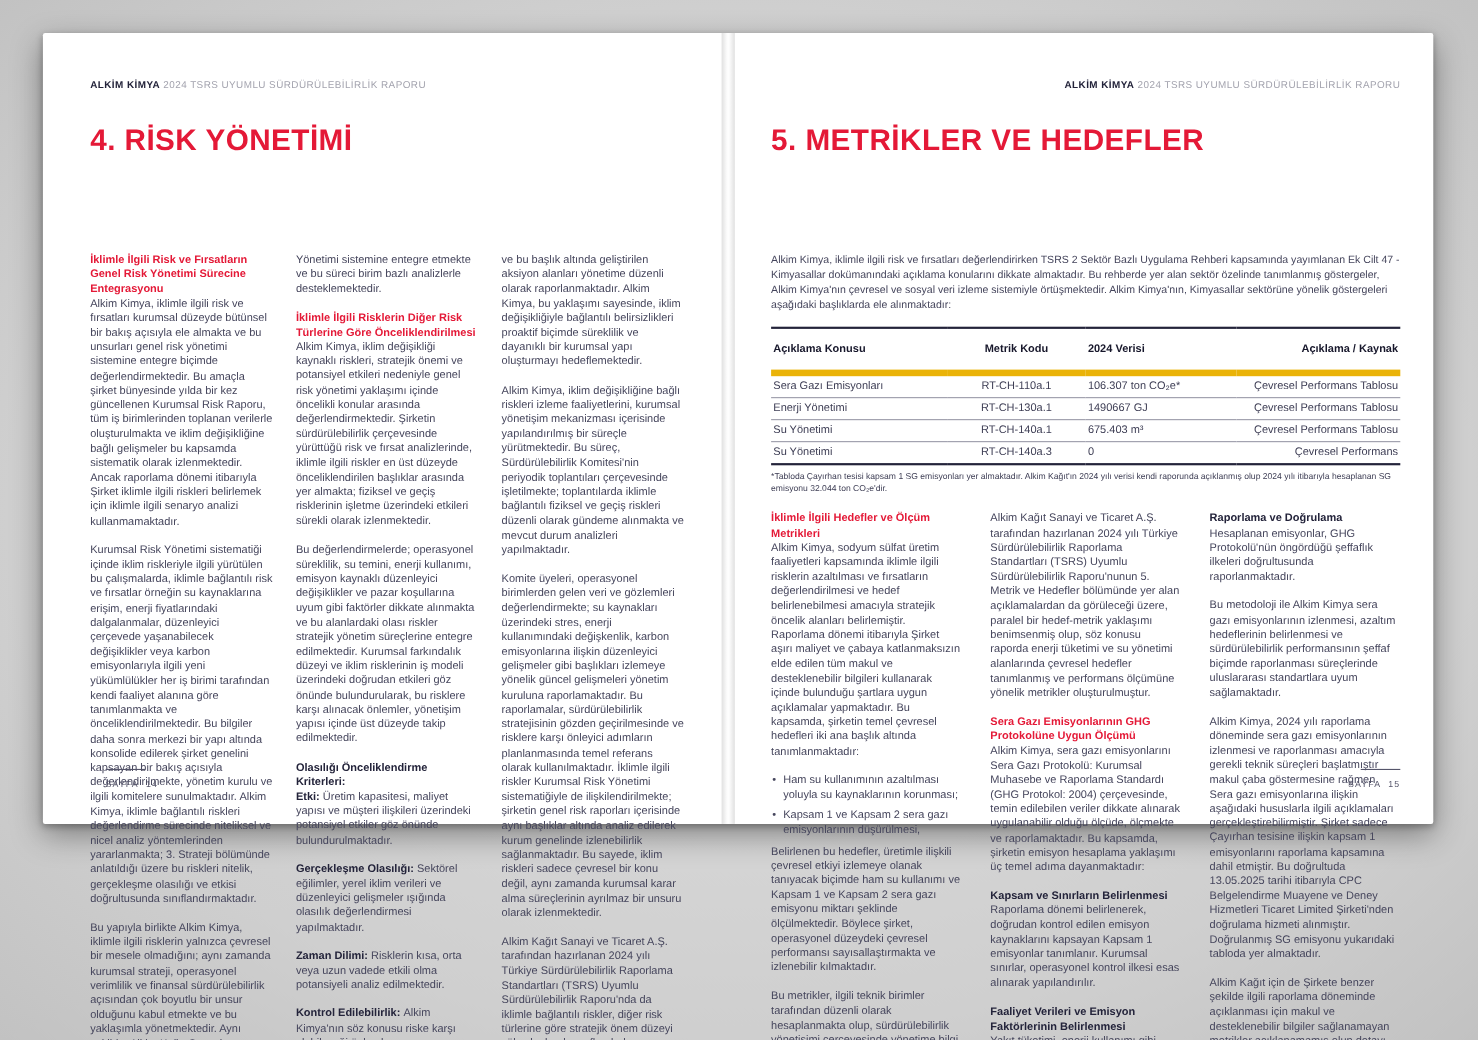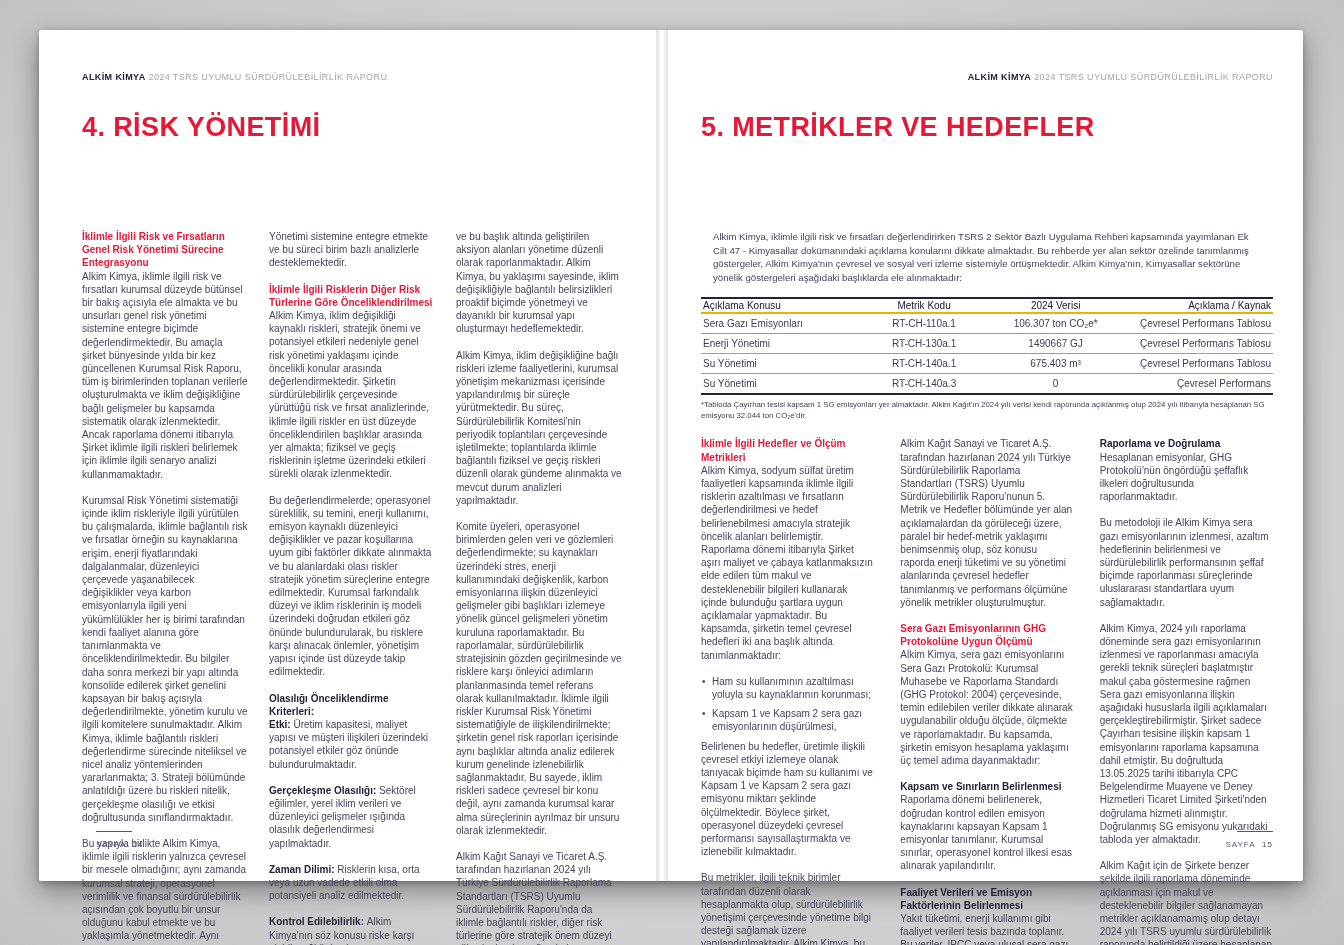--- a/index.html
+++ b/index.html
@@ -2,21 +2,21 @@
 <html lang="tr"><head>
 <meta charset="utf-8">
 <style>
   html,body{margin:0;padding:0;}
   body{
     width:1344px;height:945px;overflow:hidden;
     background:radial-gradient(ellipse at center,#dedede 0%,#cfcfcf 70%,#c2c2c2 100%);
     font-family:"Liberation Sans","DejaVu Sans",sans-serif;
   }
   .spread{
-    position:absolute;left:39px;top:30px;width:1264px;height:851px;
+    position:absolute;left:39px;top:30px;width:1264px;height:719px;
     background:#ffffff;border-radius:2px;
     box-shadow:0 10px 28px rgba(0,0,0,.38),0 2px 6px rgba(0,0,0,.25);
     display:flex;
   }
   .page{position:relative;height:100%;box-sizing:border-box;padding-top:42px;}
   .page-left{width:617px;padding-left:43px;padding-right:34px;}
   .page-right{width:635px;padding-left:33px;padding-right:30px;}
   .spine{width:12px;height:100%;
     background:linear-gradient(90deg,rgba(0,0,0,.12),rgba(0,0,0,.02) 38%,rgba(255,255,255,0) 50%,rgba(0,0,0,.02) 62%,rgba(0,0,0,.12));}
   .page-header{font-size:9px;letter-spacing:.4px;color:#a3a3ae;white-space:nowrap;}
@@ -27,29 +27,29 @@
   .cols{display:flex;gap:21px;}
   .page-right .cols{gap:26px;margin-top:16px;}
   .col{flex:1;min-width:0;}
   .blk{font-size:10px;line-height:13.2px;color:#45455c;margin:0 0 13px;}
   .blk.h-red{color:#e41937;font-weight:bold;margin-bottom:0;}
   .blk.h-bold{color:#23233a;font-weight:bold;margin-bottom:0;}
   .blk.bullet{position:relative;padding-left:11px;margin-bottom:6px;}
   .blk.bullet::before{content:"•";position:absolute;left:1px;}
   .blk.bullet + .blk:not(.bullet){margin-top:4px;}
   .lead{font-weight:bold;color:#23233a;}
-  .intro{font-size:9.6px;line-height:13.6px;color:#45455c;margin:12px;}
+  .intro{font-size:9.6px;line-height:13.6px;color:#45455c;margin:0;}
   table.metrics{width:100%;border-collapse:collapse;margin-top:13px;
     border-top:2px solid #23233a;border-bottom:2px solid #23233a;}
-  table.metrics th{font-size:10px;font-weight:normal;color:#17172b;padding:1px 2px;border-bottom:2px solid #eab308;white-space:nowrap;}
+  table.metrics th{font-size:10px;font-weight:bold;color:#17172b;padding:13px 2px;border-bottom:6px solid #eab308;white-space:nowrap;}
   table.metrics td{font-size:10px;color:#3d3d54;padding:4px 2px;border-bottom:1px solid #9a9aa8;white-space:nowrap;}
   table.metrics tr:last-child td{border-bottom:none;}
   table.metrics .c0{text-align:left;width:28%;}
   table.metrics .c1{text-align:center;width:22%;}
-  table.metrics .c2{text-align:center;width:24%;margin-top:39px;}
+  table.metrics .c2{text-align:left;width:24%;margin-top:39px;}
   table.metrics .c3{text-align:right;width:26%;}
   .footnote{font-size:7.8px;line-height:10.5px;color:#3d3d54;margin-top:5px;}
   .page-footer{position:absolute;bottom:32px;font-size:8px;letter-spacing:1px;color:#55556a;}
   .page-left .page-footer{left:57px;}
   .page-right .page-footer{right:30px;text-align:right;}
   .page-footer .rule{width:36px;border-top:1px solid #55556a;margin-bottom:8px;}
   .page-right .page-footer .rule{margin-left:auto;}
 </style>
 </head>
 <body>
@@ -76,21 +76,21 @@
             <div class="blk p">Alkim Kimya, iklim değişikliği kaynaklı riskleri, stratejik önemi ve potansiyel etkileri nedeniyle genel risk yönetimi yaklaşımı içinde öncelikli konular arasında değerlendirmektedir. Şirketin sürdürülebilirlik çerçevesinde yürüttüğü risk ve fırsat analizlerinde, iklimle ilgili riskler en üst düzeyde önceliklendirilen başlıklar arasında yer almakta; fiziksel ve geçiş risklerinin işletme üzerindeki etkileri sürekli olarak izlenmektedir.</div>
             <div class="blk p">Bu değerlendirmelerde; operasyonel süreklilik, su temini, enerji kullanımı, emisyon kaynaklı düzenleyici değişiklikler ve pazar koşullarına uyum gibi faktörler dikkate alınmakta ve bu alanlardaki olası riskler stratejik yönetim süreçlerine entegre edilmektedir. Kurumsal farkındalık düzeyi ve iklim risklerinin iş modeli üzerindeki doğrudan etkileri göz önünde bulundurularak, bu risklere karşı alınacak önlemler, yönetişim yapısı içinde üst düzeyde takip edilmektedir.</div>
             <div class="blk h-bold">Olasılığı Önceliklendirme Kriterleri:</div>
             <div class="blk p"><span class="lead">Etki: </span>Üretim kapasitesi, maliyet yapısı ve müşteri ilişkileri üzerindeki potansiyel etkiler göz önünde bulundurulmaktadır.</div>
             <div class="blk p"><span class="lead">Gerçekleşme Olasılığı: </span>Sektörel eğilimler, yerel iklim verileri ve düzenleyici gelişmeler ışığında olasılık değerlendirmesi yapılmaktadır.</div>
             <div class="blk p"><span class="lead">Zaman Dilimi: </span>Risklerin kısa, orta veya uzun vadede etkili olma potansiyeli analiz edilmektedir.</div>
             <div class="blk p"><span class="lead">Kontrol Edilebilirlik: </span>Alkim Kimya'nın söz konusu riske karşı alabileceği önlemler ve uyum kapasitesi dikkate alınmaktadır.</div>
             <div class="blk p">Sürdürülebilirlikle ilgili risk ve fırsatları ele alan analiz çalışmalarında, iklim riskleri kapsamlı biçimde ele alınmakta</div>
           </div>
         <div class="col">
-            <div class="blk p">ve bu başlık altında geliştirilen aksiyon alanları yönetime düzenli olarak raporlanmaktadır. Alkim Kimya, bu yaklaşımı sayesinde, iklim değişikliğiyle bağlantılı belirsizlikleri proaktif biçimde yönetmeyi ve dayanıklı bir kurumsal yapı oluşturmayı hedeflemektedir.</div>
+            <div class="blk p">ve bu başlık altında geliştirilen aksiyon alanları yönetime düzenli olarak raporlanmaktadır. Alkim Kimya, bu yaklaşımı sayesinde, iklim değişikliğiyle bağlantılı belirsizlikleri proaktif biçimde süreklilik ve dayanıklı bir kurumsal yapı oluşturmayı hedeflemektedir.</div>
             <div class="blk p">Alkim Kimya, iklim değişikliğine bağlı riskleri izleme faaliyetlerini, kurumsal yönetişim mekanizması içerisinde yapılandırılmış bir süreçle yürütmektedir. Bu süreç, Sürdürülebilirlik Komitesi'nin periyodik toplantıları çerçevesinde işletilmekte; toplantılarda iklimle bağlantılı fiziksel ve geçiş riskleri düzenli olarak gündeme alınmakta ve mevcut durum analizleri yapılmaktadır.</div>
             <div class="blk p">Komite üyeleri, operasyonel birimlerden gelen veri ve gözlemleri değerlendirmekte; su kaynakları üzerindeki stres, enerji kullanımındaki değişkenlik, karbon emisyonlarına ilişkin düzenleyici gelişmeler gibi başlıkları izlemeye yönelik güncel gelişmeleri yönetim kuruluna raporlamaktadır. Bu raporlamalar, sürdürülebilirlik stratejisinin gözden geçirilmesinde ve risklere karşı önleyici adımların planlanmasında temel referans olarak kullanılmaktadır. İklimle ilgili riskler Kurumsal Risk Yönetimi sistematiğiyle de ilişkilendirilmekte; şirketin genel risk raporları içerisinde aynı başlıklar altında analiz edilerek kurum genelinde izlenebilirlik sağlanmaktadır. Bu sayede, iklim riskleri sadece çevresel bir konu değil, aynı zamanda kurumsal karar alma süreçlerinin ayrılmaz bir unsuru olarak izlenmektedir.</div>
             <div class="blk p">Alkim Kağıt Sanayi ve Ticaret A.Ş. tarafından hazırlanan 2024 yılı Türkiye Sürdürülebilirlik Raporlama Standartları (TSRS) Uyumlu Sürdürülebilirlik Raporu'nda da iklimle bağlantılı riskler, diğer risk türlerine göre stratejik önem düzeyi yüksek olarak sınıflandırılmış; Kurumsal Risk Yönetimi süreçleri içinde öncelikli olarak değerlendirilmiştir. Bu hususlar bağlı ortaklıkça hazırlanan ilgili raporun Risk Yönetimi bölümü altında sunulmaktadır.</div>
           </div>
       </div>
     </div>
     <div class="page-footer">
       <div class="rule"></div>
       <span>SAYFA</span>&nbsp;&nbsp;<span>14</span>
     </div>

